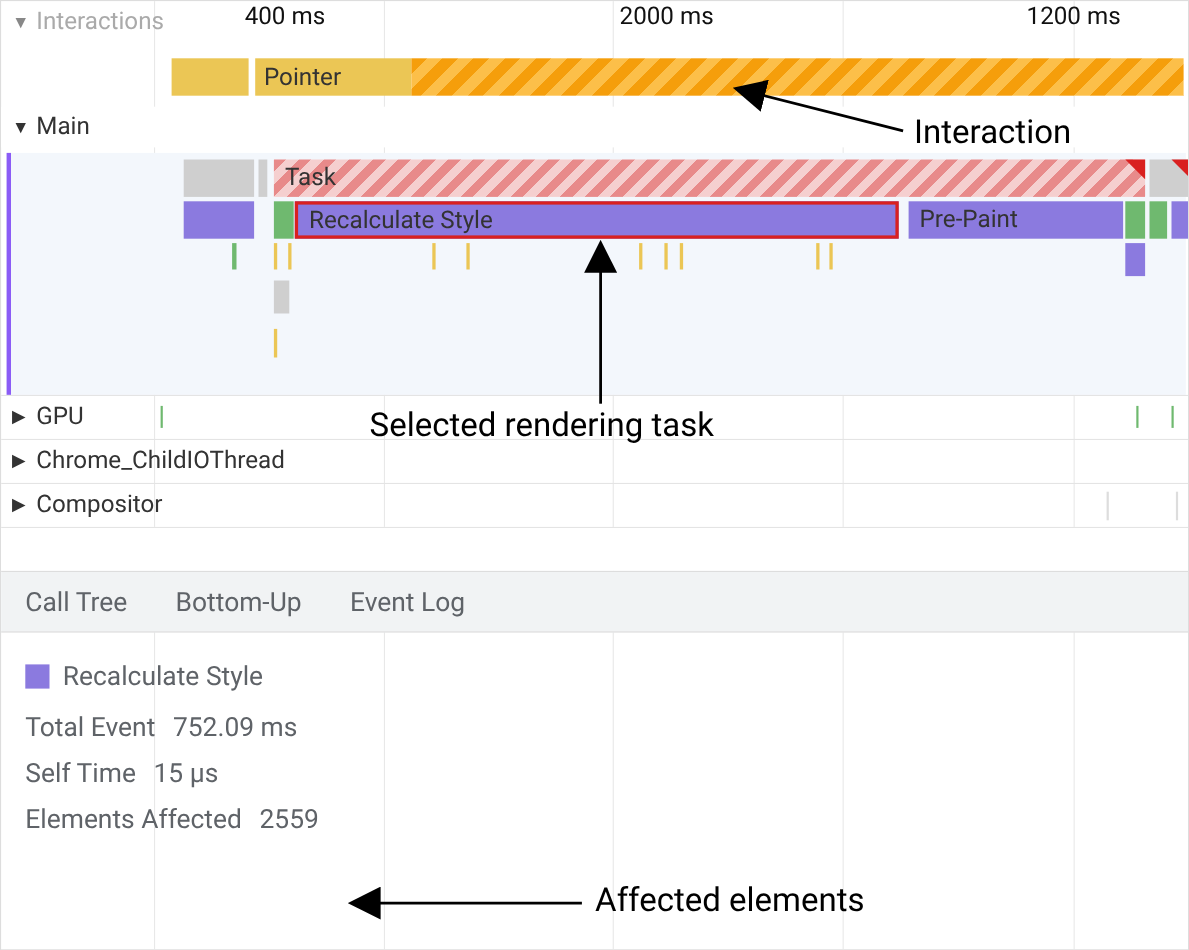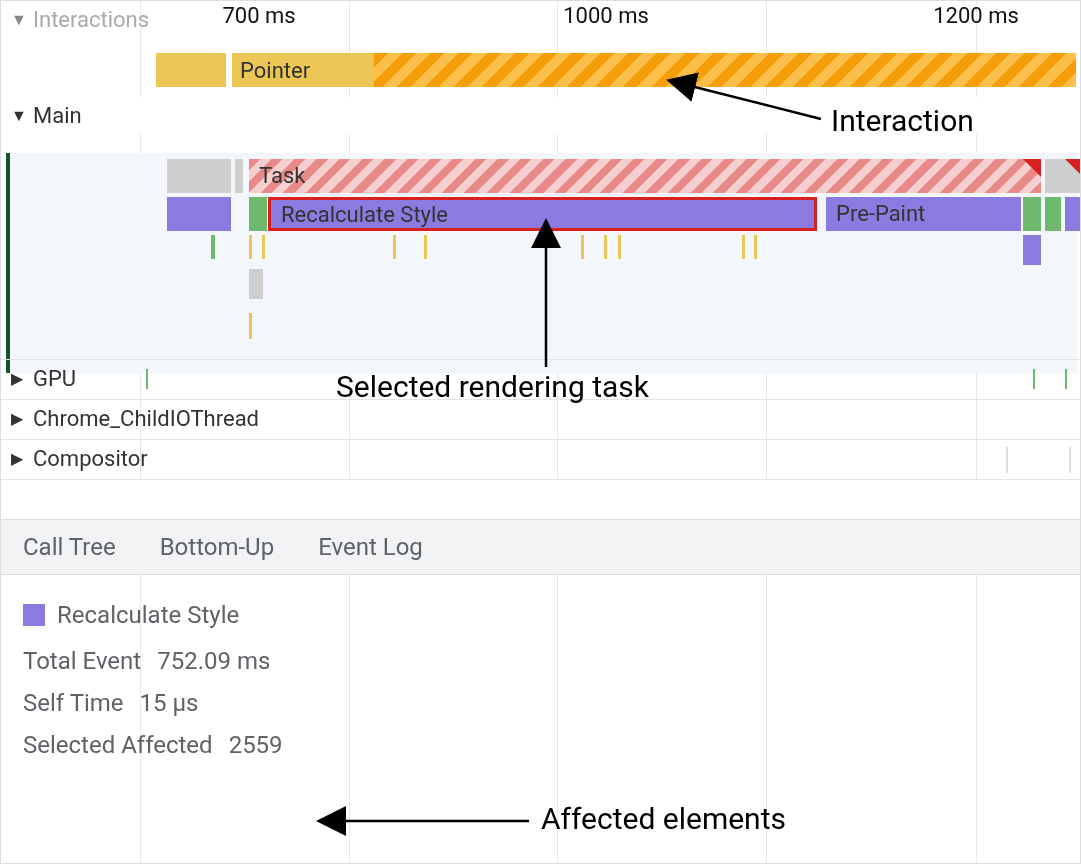--- a/index.html
+++ b/index.html
@@ -23,21 +23,21 @@
   .interactions-header { top: 0px; }
   .interactions-lane { position: absolute; left: 0; top: 50px; height: 40px; width: 100%; }
   .bar { position: absolute; height: 34px; display:flex; align-items:center; padding-left: 8px; font-size: 22px; color: #333; white-space: nowrap; overflow: hidden; }
   .bar.pointer-a { left: 155px; width: 70px; background: #ebc655; top: 2px; }
   .bar.pointer-b { left: 231px; width: 142px; background: #ebc655; top: 2px; }
   .striped-orange { background: repeating-linear-gradient(135deg, #f59e0b 0 10px, #fcbf49 10px 20px); }
   .bar.pointer-stripe { left: 373px; width: 702px; top: 2px; }
 
   
   .main-header { top: 96px; background:#fff; width: 1081px; }
-  .main-body  { position:absolute; left: 5px; right: 2px; top: 152px; height: 220px; background:#f3f7fc; border-left: 4px solid #14532d;}
+  .main-body  { position:absolute; left: 5px; right: 2px; top: 138px; height: 220px; background:#f3f7fc; border-left: 4px solid #8b5cf6;}
   .flame { position:absolute; height: 34px; }
   .row1 { top: 6px; } .row2 { top: 44px; }
 
   .gray { background:#cfcfcf; }
   .purple { background:#8b7adf; color:#fff;}
   .green  { background:#6fb96f; }
   .striped-red { background: repeating-linear-gradient(135deg, #e88a8a 0 8px, #f5cfcf 8px 16px); }
 
   .flame.task-a { left: 157px; width: 64px; }
   .flame.task-b { left: 225px; width: 8px; }
@@ -98,22 +98,22 @@
 <body>
 
 <div class="root">
 
   <div class="ruler">
     <div class="tick-line tick-300"></div>
     <div class="tick-line tick-600"></div>
     <div class="tick-line tick-900"></div>
     <div class="tick-line tick-1200"></div>
     <div class="tick-line tick-1500"></div>
-    <div class="tick-label" style="left:258px;">700 ms</div>
-    <div class="tick-label" style="left:605px;">1000 ms</div>
+    <div class="tick-label" style="left:258px;">400 ms</div>
+    <div class="tick-label" style="left:605px;">2000 ms</div>
     <div class="tick-label" style="left:975px;">1200 ms</div>
   </div>
 
   <div class="track-header dim interactions-header">
     <span class="disclosure open">▼</span>
     <span>Interactions</span>
   </div>
 
   <div class="interactions-lane">
     <div class="bar pointer-a"></div>
@@ -207,21 +207,21 @@
     </div>
     <div class="kv">
       <span class="k">Total Event</span>
       <span class="v">752.09 ms</span>
     </div>
     <div class="kv">
       <span class="k">Self Time</span>
       <span class="v">15 µs</span>
     </div>
     <div class="kv">
-      <span class="k">Selected Affected</span>
+      <span class="k">Elements Affected</span>
       <span class="v">2559</span>
     </div>
   </div>
 
   <svg class="arrow-svg" style="left:0; top:0;" width="1081" height="864">
     <defs>
       <marker id="ah" markerWidth="12" markerHeight="12" refX="10" refY="6" orient="auto">
         <path d="M0,0 L12,6 L0,12 Z" fill="#000"></path>
       </marker>
     </defs>

